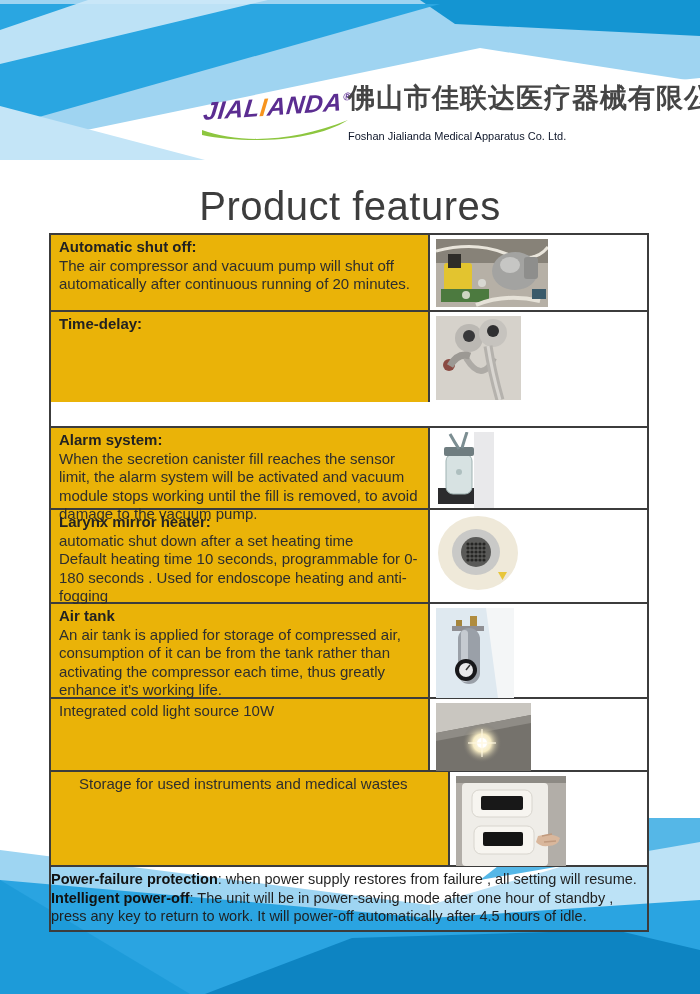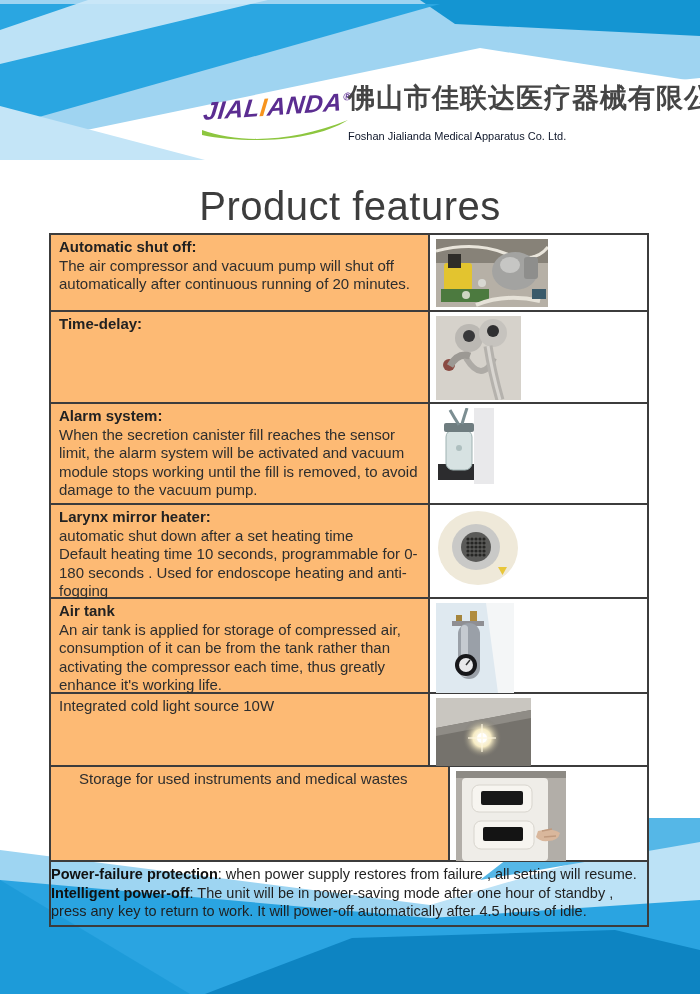--- a/index.html
+++ b/index.html
@@ -31,21 +31,21 @@
   .page-title{
     position:absolute;left:0;top:184px;width:700px;text-align:center;
     font-size:40px;font-weight:400;color:#3d3d3d;letter-spacing:0.5px;
   }
 
   
   .features-table{
     position:absolute;left:49px;top:233px;width:600px;
     border:2px solid #3c3c3c;box-sizing:border-box;z-index:2;
   }
-  .feature-row{display:flex;background:#fdba74;box-sizing:border-box;}
+  .feature-row{display:flex;background:#eab308;box-sizing:border-box;}
   .feature-row + .feature-row{border-top:2px solid #3c3c3c;}
   .feature-text{
     width:377px;box-sizing:border-box;padding:3px 8px 2px 8px;
     font-size:15px;line-height:18.5px;
   }
   .feature-title{display:block;font-weight:700;color:#222;}
   .feature-body{display:block;white-space:pre-line;}
   .feature-photo-cell{
     flex:1;border-left:2px solid #3c3c3c;box-sizing:border-box;
     padding:4px 0 0 6px;background:#ffffff;
@@ -127,21 +127,21 @@
             <circle cx="57" cy="17" r="14" fill="#c6c3be"></circle>
             <circle cx="57" cy="15" r="6" fill="#2f2f31"></circle>
             <path d="M30,42 q16,26 28,0" stroke="#aeaba6" stroke-width="6" fill="none"></path>
             <circle cx="13" cy="49" r="6" fill="#8a4a42"></circle>
             <path d="M14,50 q8,-14 20,-10" stroke="#9c9994" stroke-width="7" fill="none"></path>
             <path d="M52,30 q4,26 12,54" stroke="#b5b2ad" stroke-width="9" fill="none"></path>
             <path d="M52,30 q4,26 12,54" stroke="#d9d6d1" stroke-width="3" fill="none"></path>
           </svg></div>
     </div>
 
-    <div class="feature-row" style="height: 101px;">
+    <div class="feature-row" style="height: 82px; margin-top: 24px;">
       <div class="feature-text">
         <span class="feature-title">Alarm system:</span>
         <span class="feature-body">When the secretion canister fill reaches the sensor limit, the alarm system will be activated and vacuum module stops working until the fill is removed, to avoid damage to the vacuum pump.</span>
       </div>
       <div class="feature-photo-cell"><svg width="58" height="76" viewBox="0 0 58 76">
             <rect width="58" height="76" fill="#ffffff"></rect>
             <rect x="38" width="20" height="76" fill="#e9e9eb"></rect>
             <rect x="2" y="56" width="36" height="16" fill="#2c2c2e"></rect>
             <rect x="10" y="22" width="26" height="40" rx="7" fill="#d7e2e2" stroke="#9fb2b2"></rect>
             <rect x="8" y="15" width="30" height="9" rx="2" fill="#6f7d80"></rect>

